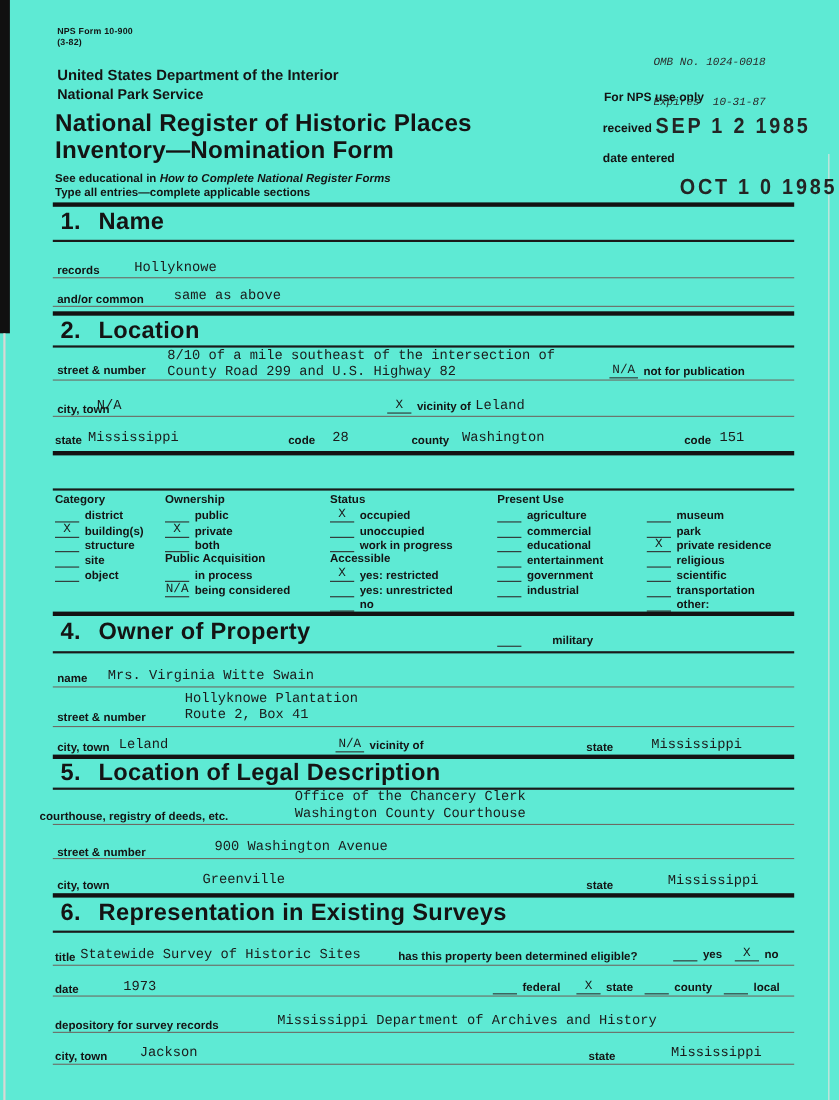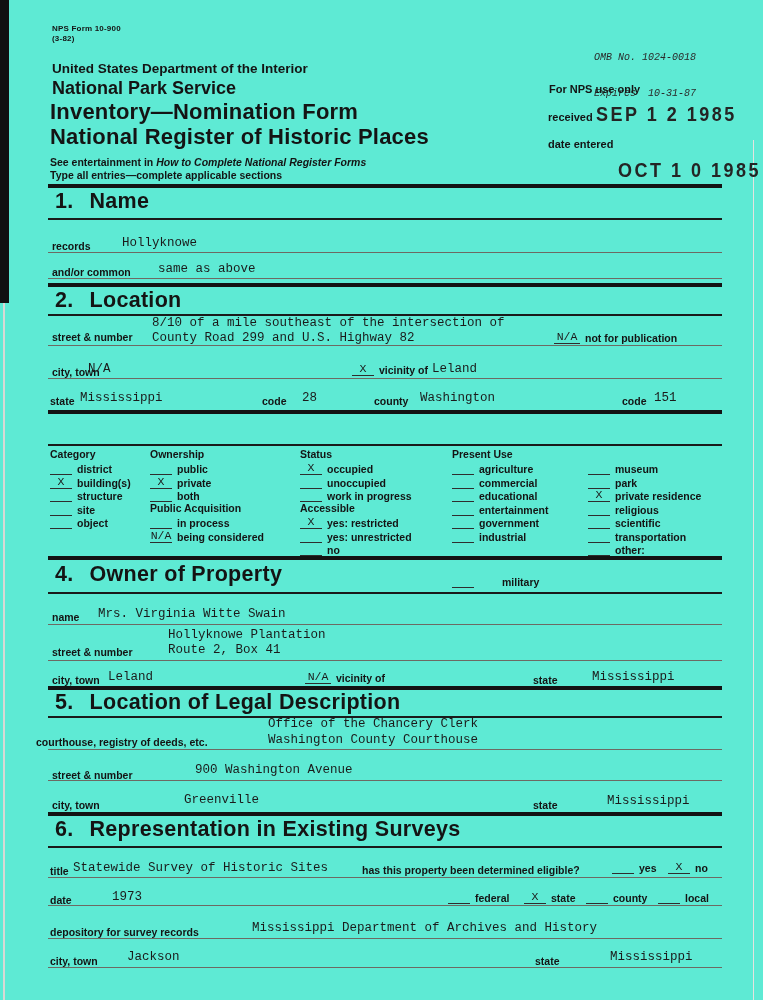--- a/index.html
+++ b/index.html
@@ -4,21 +4,21 @@
 <style>
   html,body{margin:0;padding:0;background:#eceae6;}
   .page{position:relative;width:763px;height:1000px;background:#5eead4;overflow:hidden;
         font-family:"Liberation Sans",sans-serif;color:#141414;}
   .abs{position:absolute;}
   
   .tiny{font-size:8px;font-weight:700;line-height:9.5px;letter-spacing:0.2px;}
   .omb{font-family:"Liberation Mono","DejaVu Sans Mono",monospace;font-style:italic;
        font-size:10px;line-height:12px;white-space:pre;color:#2a2a2a;}
   .dept{font-size:13.5px;font-weight:700;}
-  .agency{font-size:18px;font-weight:700;}
+  .agency{font-size:13px;font-weight:700;}
   .bigtitle{font-size:22px;font-weight:700;line-height:24.5px;letter-spacing:0.2px;}
   .sb{font-size:10.5px;font-weight:700;line-height:12px;}
   .stamp{font-size:18px;font-weight:700;letter-spacing:2.5px;color:#242424;transform:scaleY(1.1);transform-origin:left top;white-space:pre;}
   .sh{font-size:21.5px;font-weight:700;letter-spacing:0.3px;white-space:nowrap;}
   .sh .t{margin-left:16px;}
   .mono{font-family:"Liberation Mono","DejaVu Sans Mono",monospace;font-size:12.5px;
         line-height:15px;color:#1b1b1b;white-space:pre;}
   .it{font-style:italic;}
   
   .rule-thick{background:#131313;height:4px;}
@@ -51,31 +51,31 @@
   <div class="abs omb" style="left:594px;top:28px;">
     <div>OMB No. 1024-0018</div>
     <div>Expires  10-31-87</div>
   </div>
 
   <div class="abs dept" style="left:52px;top:61px;">United States Department of the Interior</div>
   <div class="abs agency" style="left:52px;top:78px;">National Park Service</div>
   <div class="abs sb" style="left:549px;top:83px;font-size:11px;">For NPS use only</div>
 
   <div class="abs bigtitle" style="left:50px;top:100px;">
+    <div>National Register of Historic Places</div>
     <div>Inventory—Nomination Form</div>
-    <div>National Register of Historic Places</div>
   </div>
 
   <div class="abs sb" style="left:548px;top:111px;font-size:11px;">received</div>
   <div class="abs stamp" style="left:596px;top:103px;">SEP 1 2 1985</div>
   <div class="abs sb" style="left:548px;top:138px;font-size:11px;">date entered</div>
   <div class="abs stamp" style="left:618px;top:159px;">OCT 1 0 1985</div>
 
   <div class="abs sb" style="left:50px;top:156px;">
-    <span>See entertainment in</span>
+    <span>See educational in</span>
     <span class="it">How to Complete National Register Forms</span>
   </div>
   <div class="abs sb" style="left:50px;top:169px;">Type all entries—complete applicable sections</div>
 
   <div class="abs rule-thick" style="left:48px;top:184px;width:674px;"></div>
   <div class="abs sh" style="left:55px;top:189px;">
     <span>1.</span><span class="t">Name</span>
   </div>
   <div class="abs rule-med" style="left:48px;top:218px;width:674px;"></div>
 

